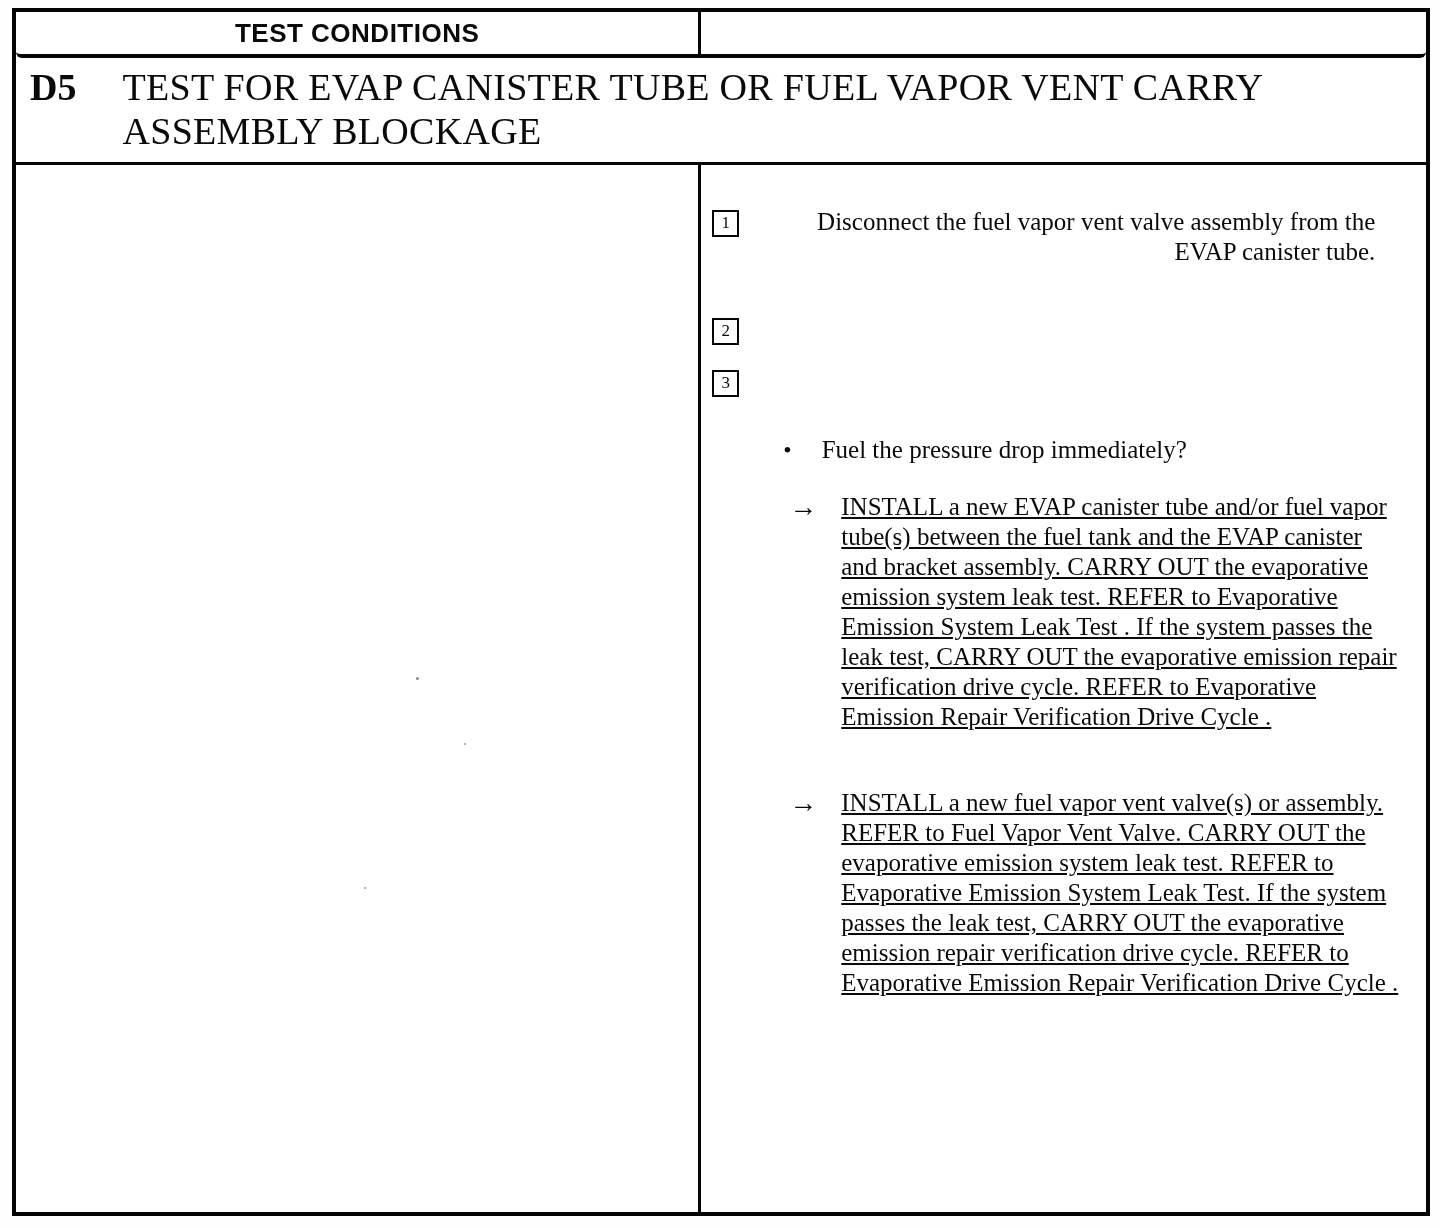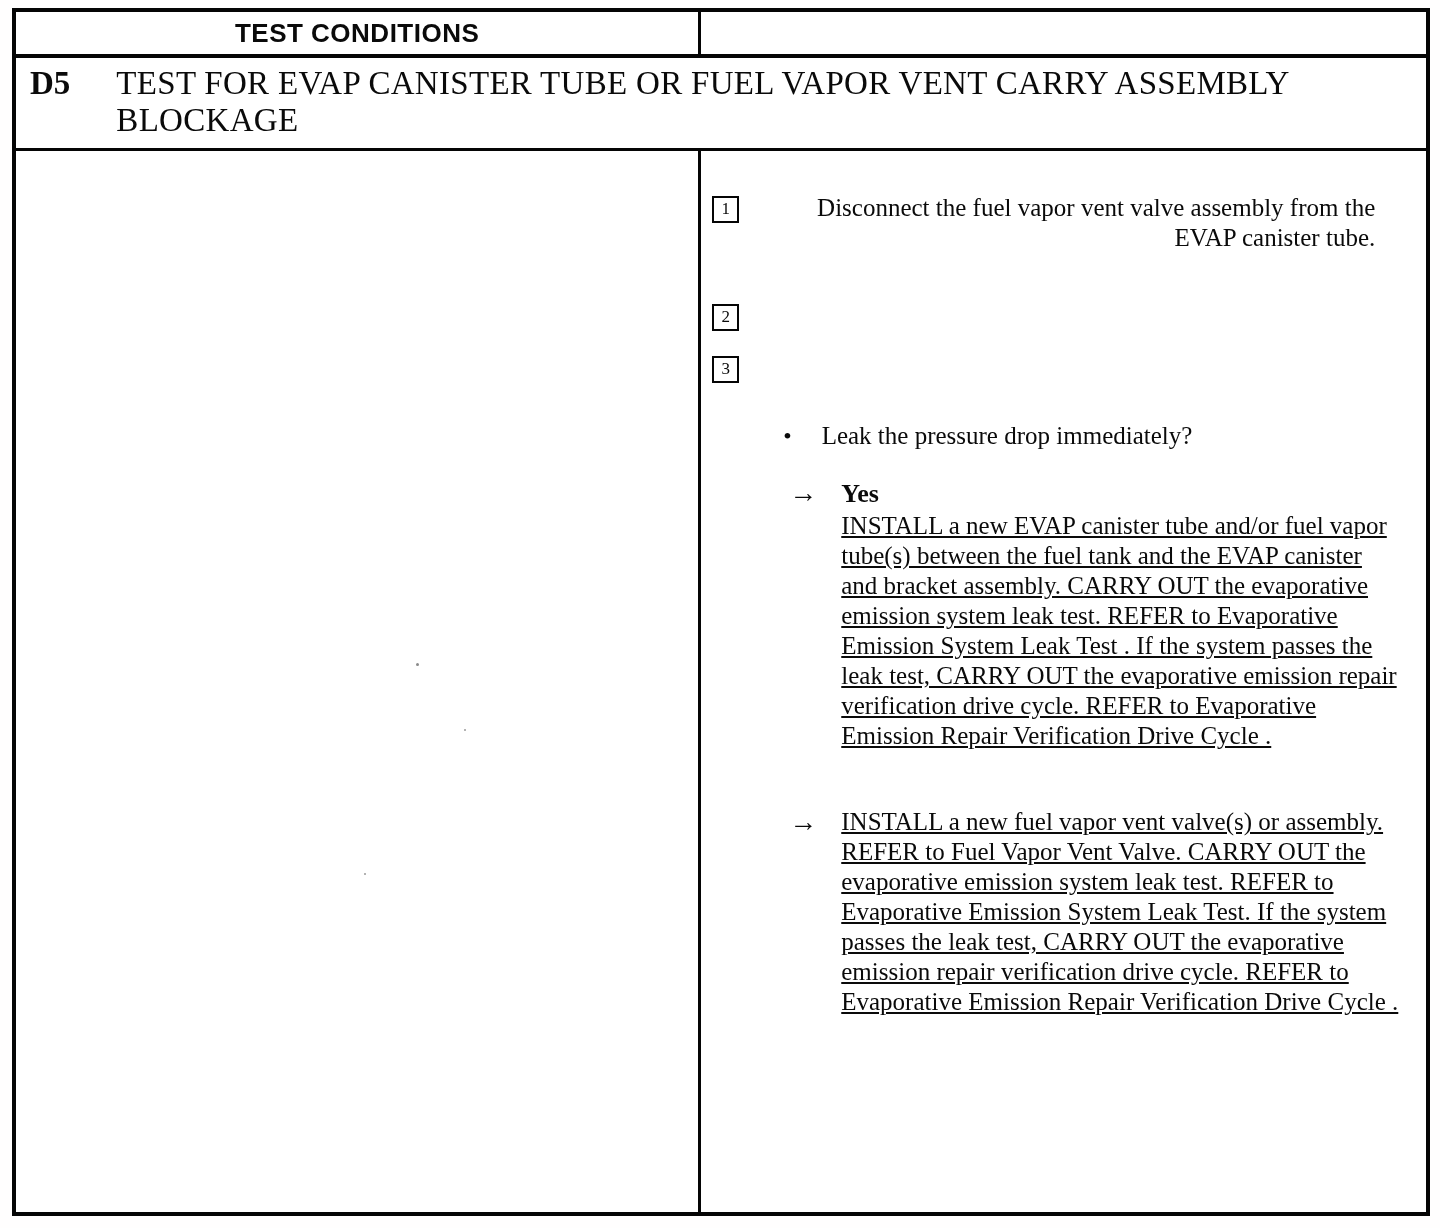--- a/index.html
+++ b/index.html
@@ -8,32 +8,32 @@
   width:1440px; height:1228px; position:relative;
   background:#fffefe; color:#0a0a0a;
   font-family:"Liberation Serif", serif;
   overflow:hidden;
 }
 .ptable {
   position:absolute; left:12px; top:8px; width:1418px; height:1208px;
   border:4px solid #050505; background:#ffffff;
   display:flex; flex-direction:column;
 }
-.header-row { display:flex; border-bottom:4px solid #050505; }
+.header-row { display:flex; border-bottom:4px solid #050505;border-radius:6px; }
 .header-cell {
   font-family:"Liberation Sans", sans-serif; font-weight:700;
   font-size:26px; text-align:center; padding:6px 4px 5px;
   letter-spacing:0.5px;
 }
 .hc-left { width:48.6%; border-right:3px solid #050505; }
 .hc-right { flex:1; }
 .title-row {
   display:flex; align-items:baseline;
   border-bottom:3px solid #050505;
-  padding:7px 10px 9px 14px; font-size:33px;
+  padding:7px 10px 9px 14px; font-size:38px;
 }
 .title-id { font-weight:700; margin-right:46px; }
 .title-text { letter-spacing:0.3px; }
 .body-row { flex:1; display:flex; min-height:0; }
 .cond-cell { width:48.6%; border-right:3px solid #050505; position:relative; }
 .details-cell { flex:1; padding:42px 14px 10px 8px; font-size:25px; line-height:1.2; }
 .step { display:flex; align-items:flex-start; }
 .step-num {
   flex:0 0 auto; width:27px; height:27px;
   border:2px solid #050505; background:#fff;
@@ -88,27 +88,26 @@
         <div class="step s2">
           <span class="step-num">2</span>
         </div>
 
         <div class="step s3">
           <span class="step-num">3</span>
         </div>
 
         <div class="question">
           <span class="q-bullet">•</span>
-          <span class="q-text">Leak the pressure drop immediately?</span>
+          <span class="q-text">Fuel the pressure drop immediately?</span>
         </div>
 
         <div class="result r-yes">
           <span class="arrow">→</span>
           <span class="r-body">
-            <div class="r-label">Yes</div>
             <div class="r-text">INSTALL a new EVAP canister tube and/or fuel vapor tube(s) between the fuel tank and the EVAP canister and bracket assembly. CARRY OUT the evaporative emission system leak test. REFER to Evaporative Emission System Leak Test . If the system passes the leak test, CARRY OUT the evaporative emission repair verification drive cycle. REFER to Evaporative Emission Repair Verification Drive Cycle .</div>
           </span>
         </div>
 
         <div class="result r-no">
           <span class="arrow">→</span>
           <span class="r-body">
             <div class="r-text">INSTALL a new fuel vapor vent valve(s) or assembly. REFER to Fuel Vapor Vent Valve. CARRY OUT the evaporative emission system leak test. REFER to Evaporative Emission System Leak Test. If the system passes the leak test, CARRY OUT the evaporative emission repair verification drive cycle. REFER to Evaporative Emission Repair Verification Drive Cycle .</div>
           </span>
         </div>

